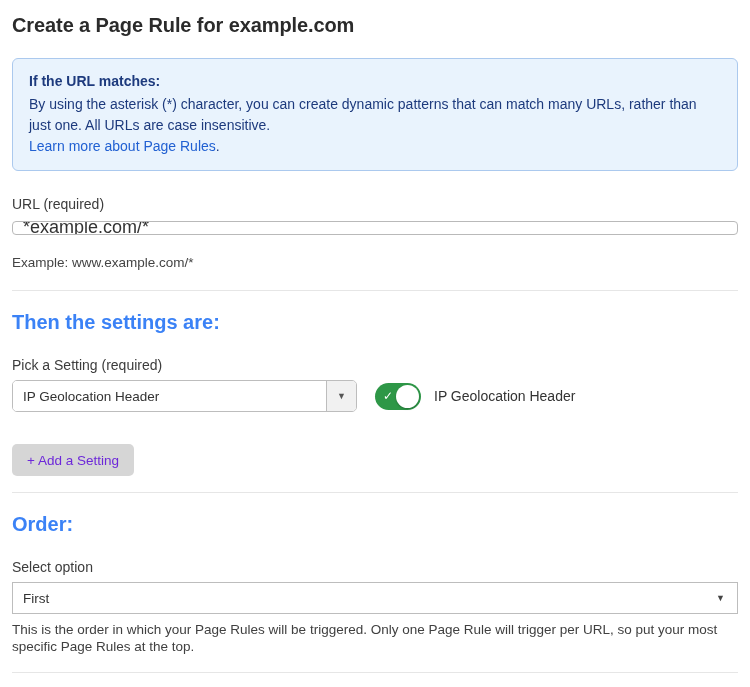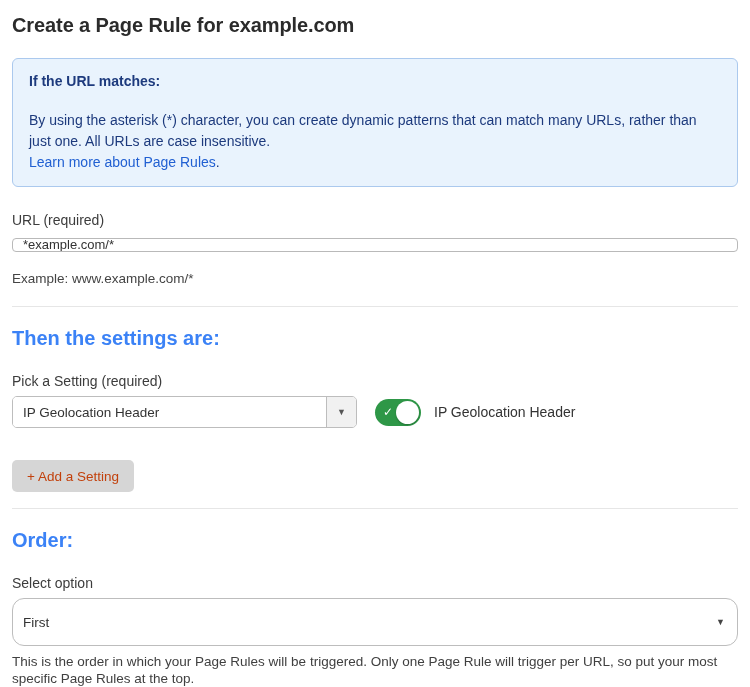--- a/index.html
+++ b/index.html
@@ -26,39 +26,39 @@
   .info-box {
     background: #e9f3fd;
     border: 1px solid #abc9ee;
     border-radius: 6px;
     padding: 12px 16px 13px 16px;
     font-size: 14px;
     line-height: 21px;
     color: #1d3a7d;
     margin-bottom: 25px;
   }
-  .info-box .info-heading { font-weight: bold; margin-bottom: 18px; }
+  .info-box .info-heading { font-weight: bold; margin-bottom: 2px; }
   .info-box .info-link {
     color: #2160d2;
     cursor: pointer;
   }
 
   
   .field-label {
     font-size: 14px;
     color: #3c3c3c;
     margin-bottom: 7px;
   }
   .text-input {
     width: 100%;
     height: 14px;
     border: 1px solid #b9b9b9;
     border-radius: 4px;
     padding: 0 10px;
-    font-size: 13px;
+    font-size: 18px;
     font-family: "Liberation Sans", "DejaVu Sans", sans-serif;
     color: #333333;
     outline: none;
   }
   .field-helper {
     font-size: 13.5px;
     color: #444444;
     margin-top: 18px;
   }
 
@@ -150,31 +150,31 @@
     align-items: center;
     justify-content: center;
     height: 32px;
     padding: 0 15px;
     border: none;
     border-radius: 5px;
     font-size: 13.5px;
     font-family: "Liberation Sans", "DejaVu Sans", sans-serif;
     cursor: pointer;
   }
-  .btn-gray { background: #d6d6d6; color: #c2410c; }
+  .btn-gray { background: #d6d6d6; color: #6d28d9; }
   .btn-blue { background: #1670f2; color: #ffffff; }
   .add-setting-btn { margin-top: 32px; }
 
   
   .wide-select {
     position: relative;
     width: 100%;
-    height: 48px;
+    height: 32px;
     border: 1px solid #bdbdbd;
-    border-radius: 12px;
+    border-radius: 0;
     background: #ffffff;
     display: flex;
     align-items: center;
     padding: 0 10px;
     font-size: 13.5px;
     color: #333333;
     cursor: pointer;
   }
   .wide-select .arrow {
     position: absolute;

